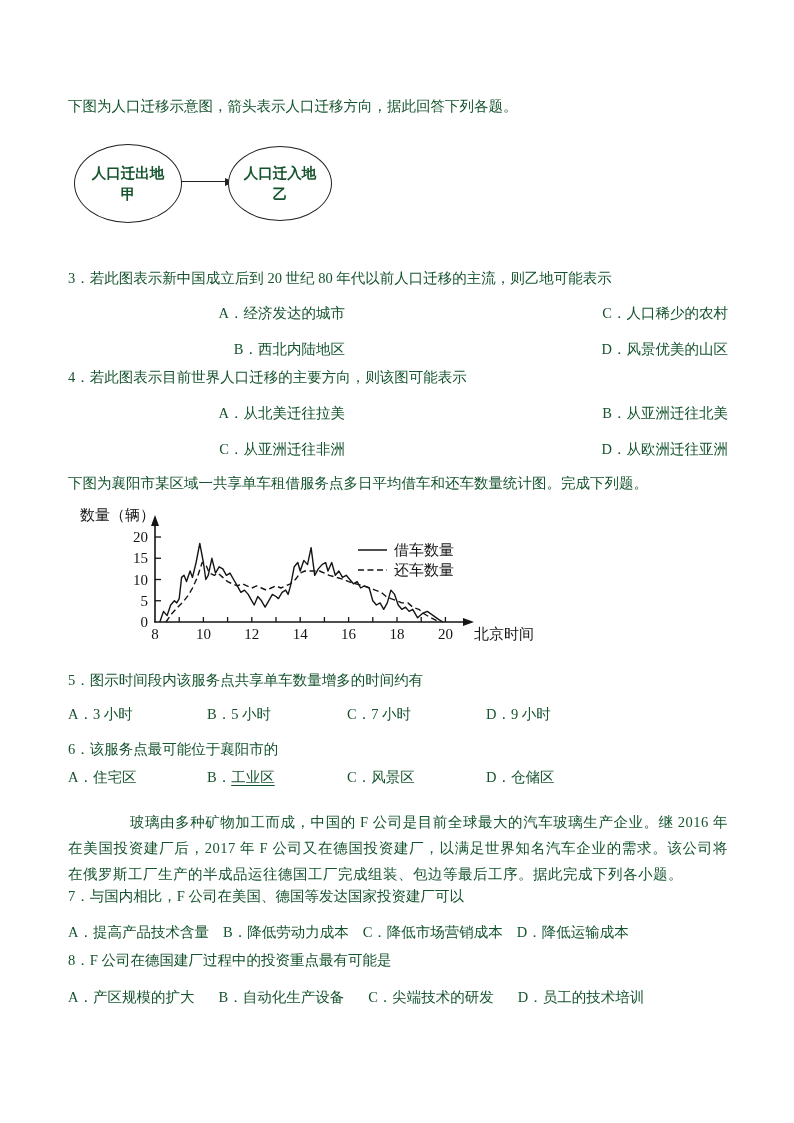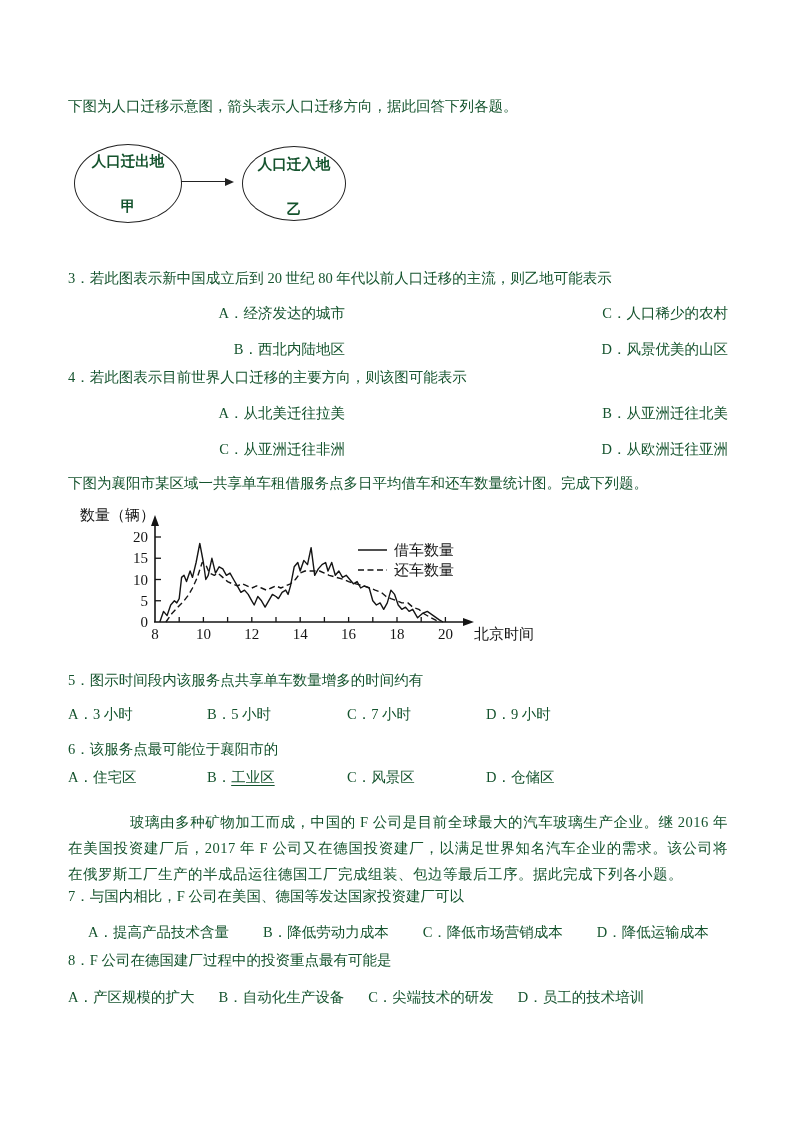--- a/index.html
+++ b/index.html
@@ -17,35 +17,35 @@
   .mb14{margin-bottom:14px}.mb16{margin-bottom:16px}.mb9{margin-bottom:9px}
   .mb17{margin-bottom:17px}.mb15{margin-bottom:15px}.mb11{margin-bottom:11px}
   .mb8{margin-bottom:15px}.mb22{margin-bottom:22px}.mb3{margin-bottom:3px}
   .mb18{margin-bottom:18px}
 
   
   .diagram{position:relative;height:123px;}
   .oval{
     position:absolute;border:1.4px solid #222;border-radius:50%;
     display:flex;flex-direction:column;align-items:center;justify-content:center;
-    font-weight:bold;line-height:21px;text-align:center;background:#fff;gap:24px;
+    font-weight:bold;line-height:21px;text-align:center;background:#fff;
   }
   .oval-left{left:6px;top:14px;width:106px;height:77px;}
-  .oval-right{left:174px;top:16px;width:102px;height:73px;justify-content:flex-end;}
+  .oval-right{left:160px;top:16px;width:102px;height:73px;}
   .arrow-line{position:absolute;left:113px;top:51px;width:46px;border-top:1.5px solid #222;}
   .arrow-head{
     position:absolute;left:157px;top:47.5px;width:0;height:0;
     border-left:9px solid #222;border-top:4.5px solid transparent;border-bottom:4.5px solid transparent;
   }
 
   
   .opts2{display:grid;grid-template-columns:277px auto;row-gap:17px;line-height:19px;text-align:right;}
   .opts4{display:grid;grid-template-columns:139px 140px 139px auto;line-height:19px;}
   .opts-inline{display:flex;line-height:19px;}
-  .opts-inline.g14 > span{margin-right:14px;margin-left:20px;}
+  .opts-inline.g14 > span{margin-right:14px;}
   .opts-inline.g24 > span{margin-right:24px;}
   .u{text-decoration:underline;text-underline-offset:3px;}
 
   
   .chart-wrap{position:relative;height:150px;}
   svg text{font-family:"Liberation Serif","DejaVu Serif",serif;fill:#151515;}
 
   
   .material{
     line-height:26px;text-indent:62px;text-align:justify;

